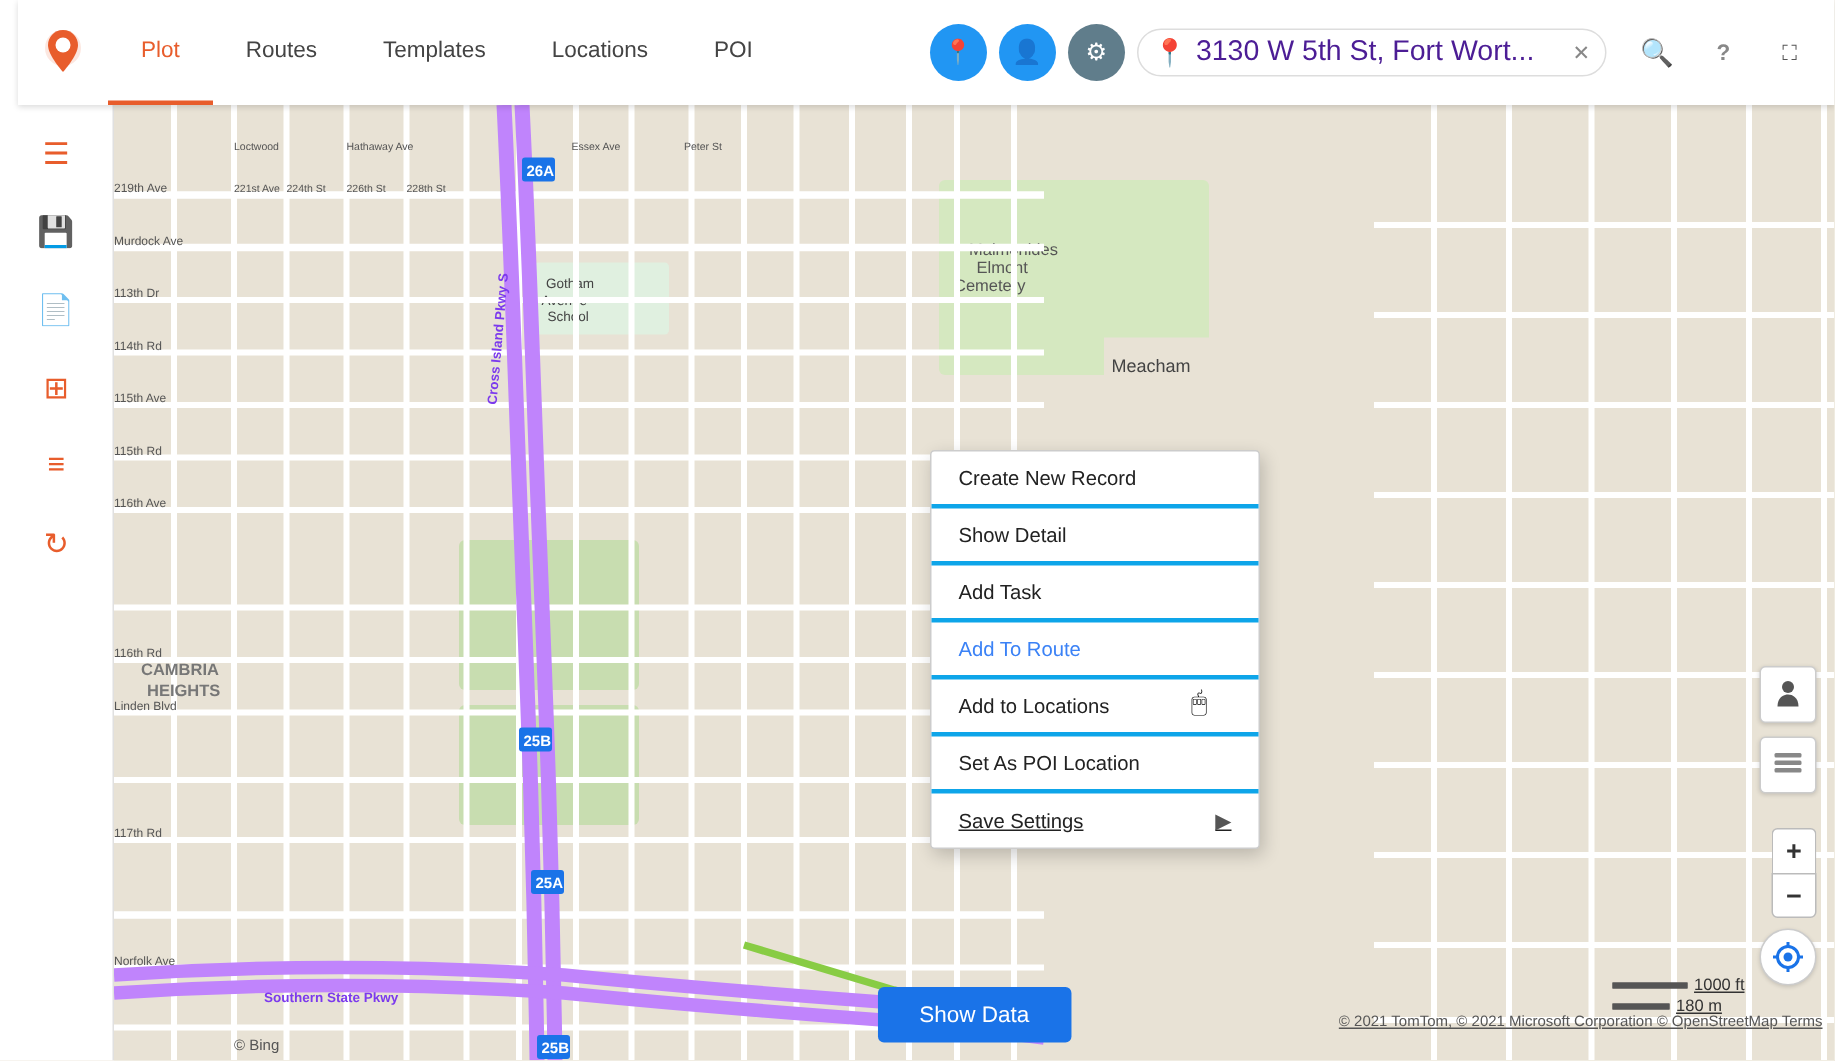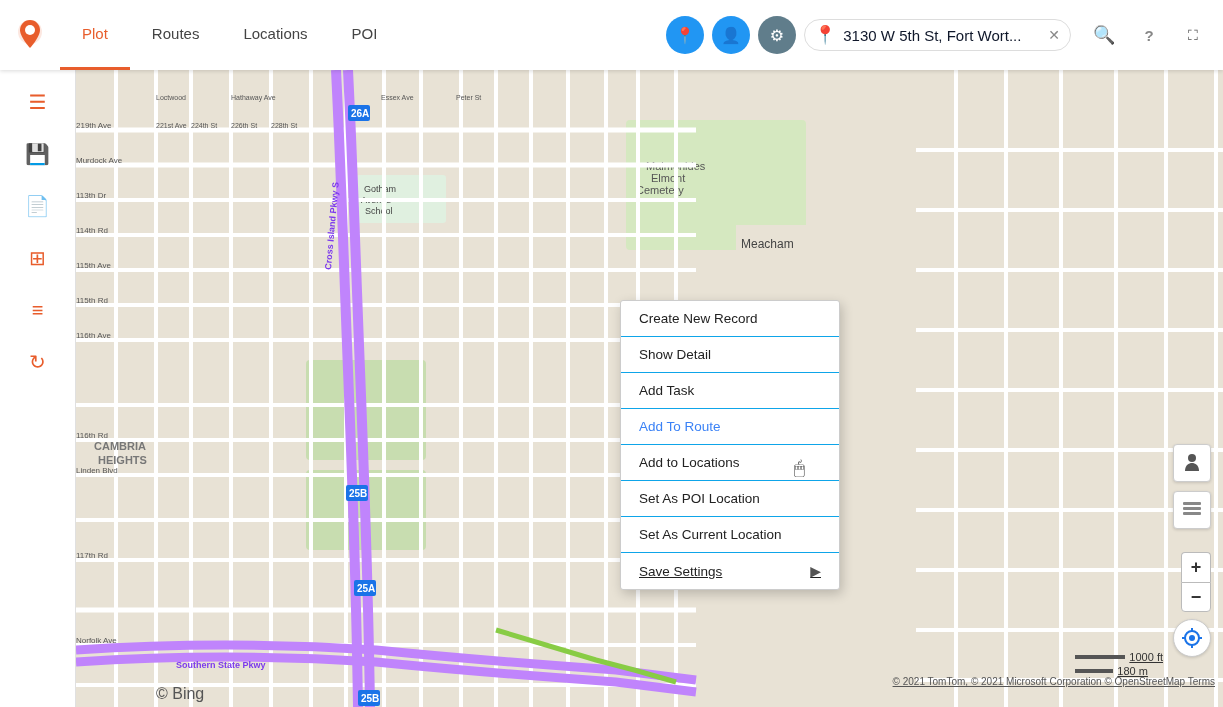--- a/index.html
+++ b/index.html
@@ -1,21 +1,21 @@
 <!DOCTYPE html>
 <html><head>
   <meta charset="utf-8">
   <style>
     * { margin: 0; padding: 0; box-sizing: border-box; }
     body { width: 1223px; height: 707px; overflow: hidden; font-family: Arial, sans-serif; position: relative; }
 
     
     #header {
       position: absolute;
-      top: 0; left: 0; right: 0;
+      top: 0; left: 12px; right: 0;
       height: 70px;
       background: #fff;
       display: flex;
       align-items: center;
       z-index: 100;
       box-shadow: 0 1px 4px rgba(0,0,0,0.15);
     }
     #logo {
       width: 60px;
       display: flex;
@@ -74,22 +74,22 @@
       border-radius: 22px;
       padding: 4px 10px;
       margin-right: 8px;
       min-width: 240px;
       background: #fff;
       gap: 6px;
     }
     #search-bar .loc-icon { color: #2196f3; font-size: 18px; }
     #search-bar input {
       border: none; outline: none;
-      font-size: 15px;
-      color: #0f172a;
+      font-size: 19px;
+      color: #4c1d95;
       flex: 1;
       background: transparent;
     }
     #search-bar .clear-btn {
       cursor: pointer;
       color: #888;
       font-size: 14px;
     }
 
     .header-tool-btn {
@@ -149,21 +149,21 @@
       border-radius: 3px;
       box-shadow: 2px 4px 12px rgba(0,0,0,0.2);
       min-width: 220px;
       z-index: 200;
     }
     .ctx-item {
       padding: 10px 18px;
       font-size: 13.5px;
       color: #222;
       cursor: pointer;
-      border-bottom: 1px solid #0ea5e9;
+      border-bottom: 3px solid #0ea5e9;
       white-space: nowrap;
     }
     .ctx-item:last-child { border-bottom: none; text-decoration: underline; }
     .ctx-item.blue { color: #3b82f6; }
     .ctx-item.has-arrow {
       display: flex;
       align-items: center;
       justify-content: space-between;
     }
     .ctx-item.has-arrow .arrow { font-size: 14px; color: #555; }
@@ -268,21 +268,21 @@
       font-size: 10px;
       color: #555;
       z-index: 60;
       text-decoration: underline;
     }
 
     #bing-attr {
       position: absolute;
       bottom: 4px;
       left: 80px;
-      font-size: 16px;
+      font-size: 10px;
       color: #555;
       z-index: 60;
     }
 
     
     .cursor-indicator {
       position: absolute;
       font-size: 18px;
       pointer-events: none;
       z-index: 300;
@@ -295,20 +295,21 @@
   <div id="logo">
     <svg viewBox="0 0 38 38">
       <circle cx="19" cy="16" r="12" fill="#e85d2c" opacity="0.15"></circle>
       <path d="M19 4 C13 4 9 9 9 14 C9 21 19 32 19 32 C19 32 29 21 29 14 C29 9 25 4 19 4Z" fill="#e85d2c"></path>
       <circle cx="19" cy="14" r="5" fill="#fff"></circle>
     </svg>
   </div>
   <nav id="nav">
     <a class="nav-item active">Plot</a>
     <a class="nav-item">Routes</a>
+    <a class="nav-item">Templates</a>
     <a class="nav-item">Locations</a>
     <a class="nav-item">POI</a>
   </nav>
   <div id="header-right">
     <button class="header-icon-btn">📍</button>
     <button class="header-icon-btn">👤</button>
     <button class="header-icon-btn gear">⚙</button>
     <div id="search-bar">
       <span class="loc-icon">📍</span>
       <input type="text" value="3130 W 5th St, Fort Wort..." style="">
@@ -449,21 +450,20 @@
   </svg>
 
   
   <div id="context-menu">
     <div class="ctx-item">Create New Record</div>
     <div class="ctx-item">Show Detail</div>
     <div class="ctx-item">Add Task</div>
     <div class="ctx-item blue">Add To Route</div>
     <div class="ctx-item">Add to Locations</div>
     <div class="ctx-item">Set As POI Location</div>
-    <div class="ctx-item">Set As Current Location</div>
     <div class="ctx-item has-arrow">
       <span>Save Settings</span>
       <span class="arrow">▶</span>
     </div>
   </div>
 
   
   <div class="cursor-indicator" style="top:388px;left:718px;">🖱</div>
 
   
@@ -495,20 +495,21 @@
     </svg>
   </div>
 
   
   <div id="zoom-controls">
     <button class="zoom-btn" style="border-radius:4px 4px 0 0; border-bottom: none;">+</button>
     <button class="zoom-btn" style="border-radius:0 0 4px 4px;">−</button>
   </div>
 
   
+  <button id="show-data-btn">Show Data</button>
 
   
   <div id="scale-bar">
     <div style="display:flex;align-items:center;gap:4px;">
       <div style="width:50px;height:4px;background:#555;border:1px solid #555;"></div>
       <span>1000 ft</span>
     </div>
     <div style="display:flex;align-items:center;gap:4px;margin-top:2px;">
       <div style="width:38px;height:4px;background:#555;border:1px solid #555;"></div>
       <span>180 m</span>

